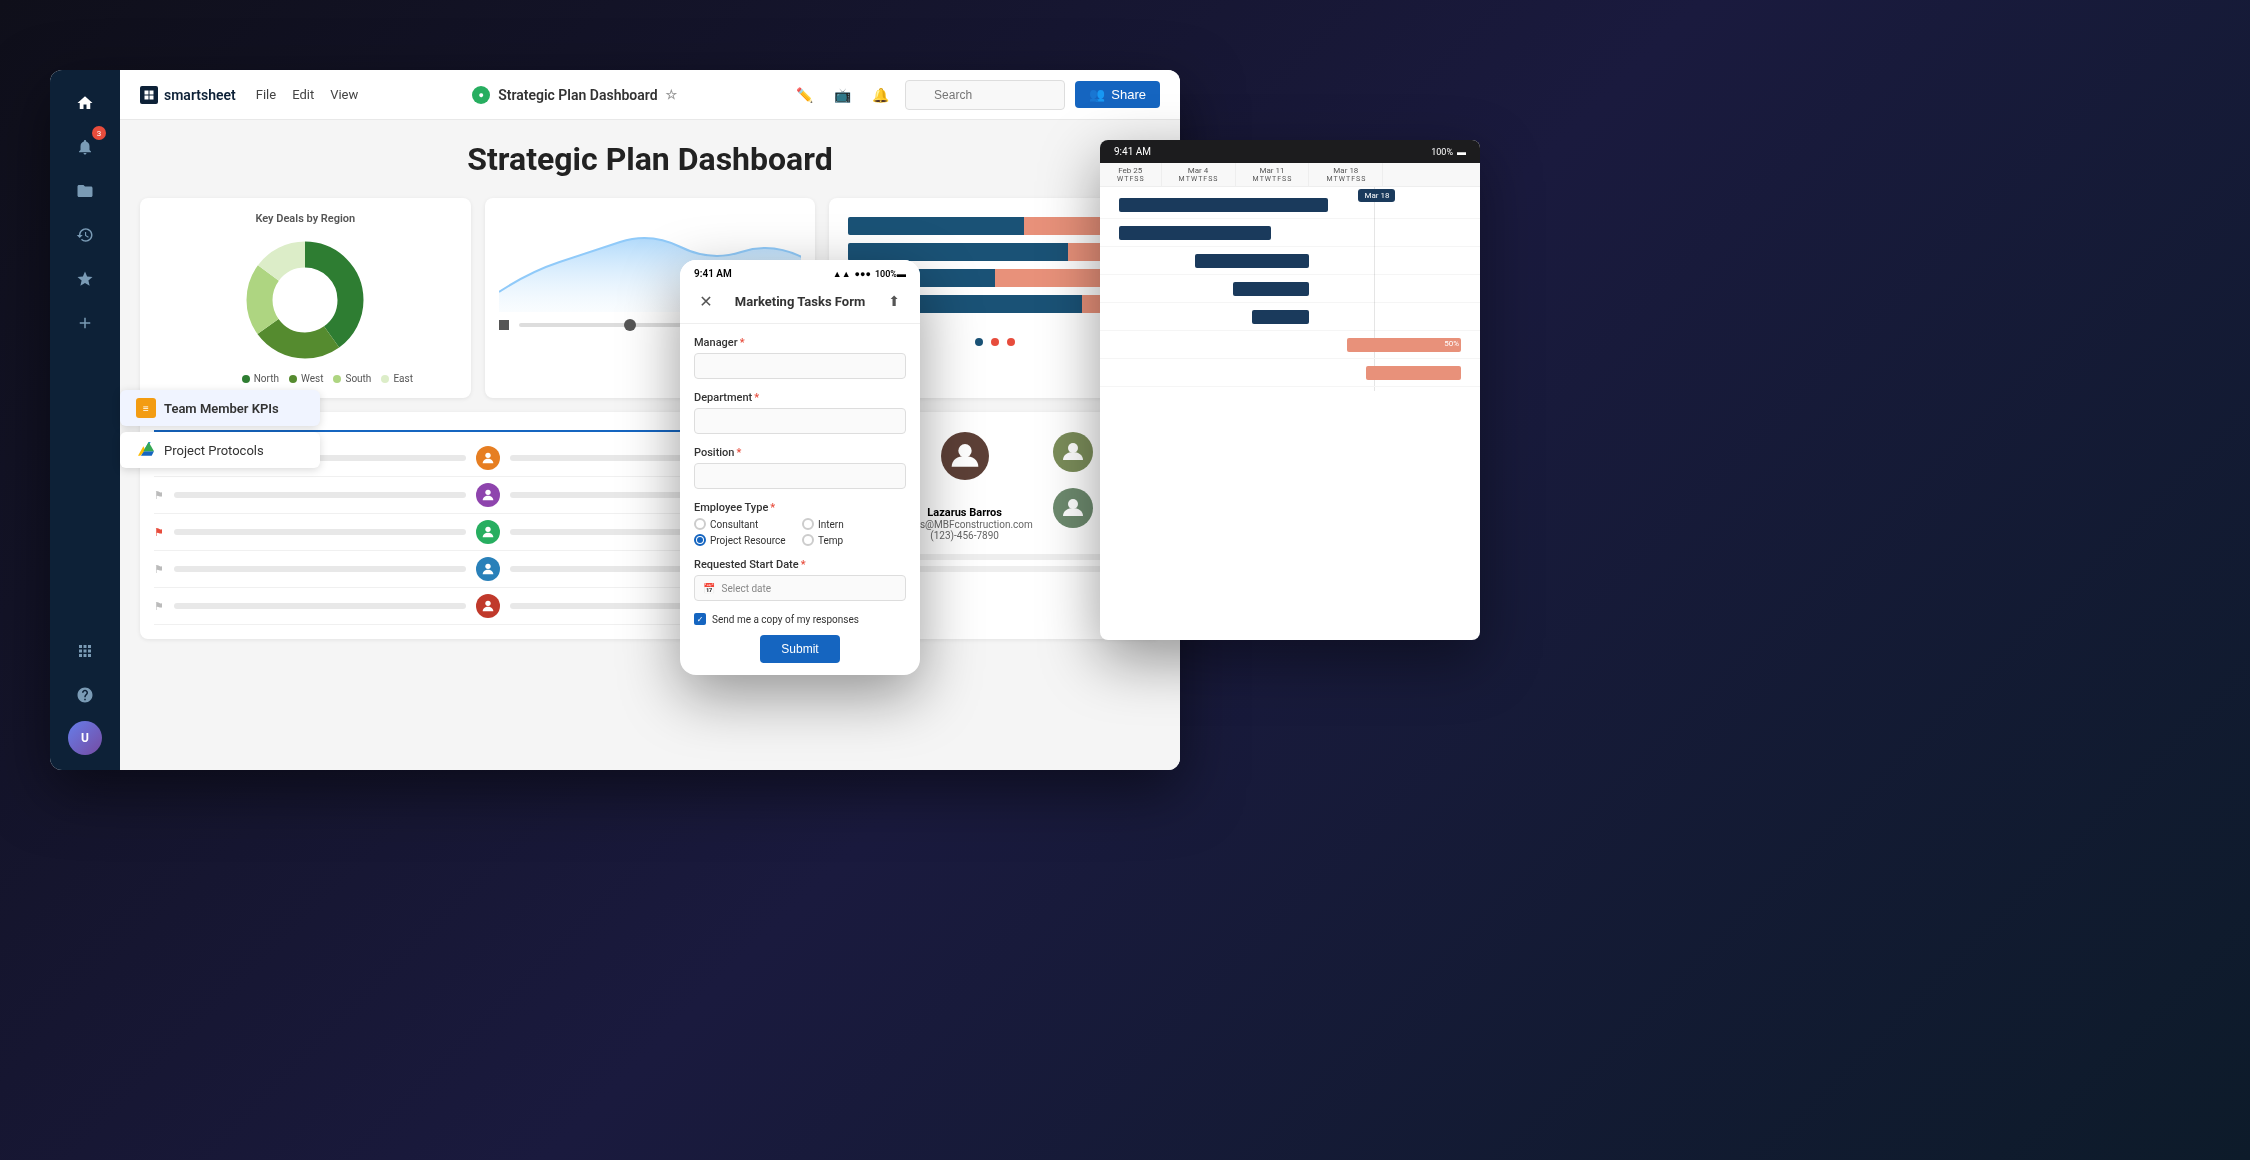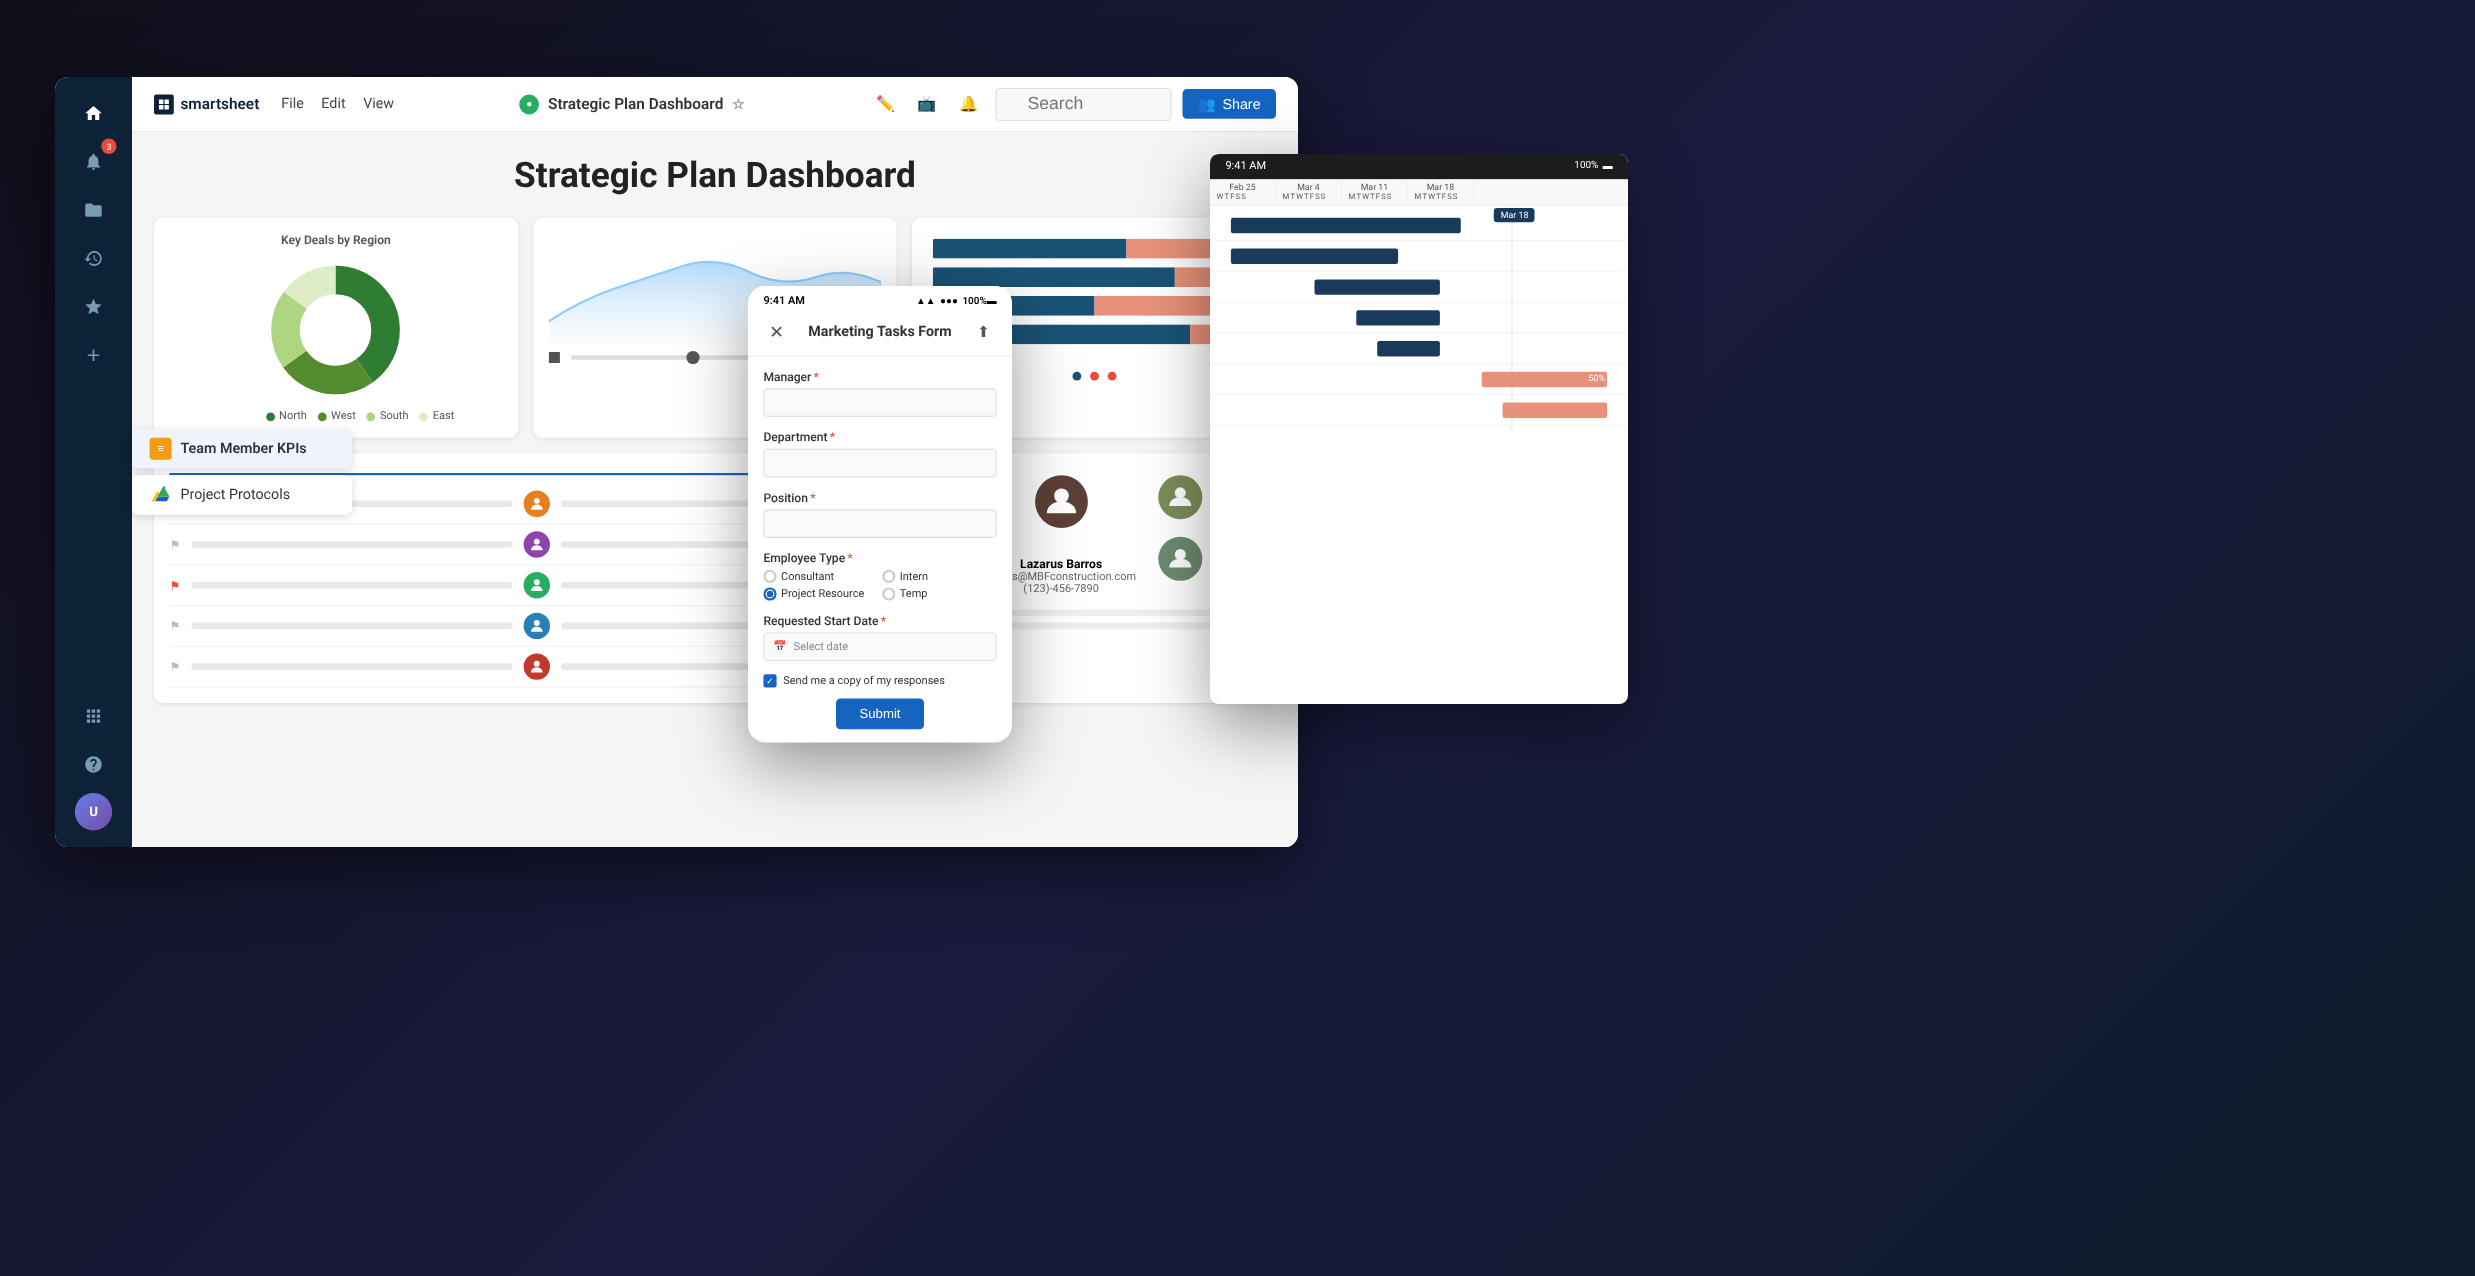--- a/index.html
+++ b/index.html
@@ -176,21 +176,21 @@
       display: flex;
       align-items: center;
       gap: 10px;
     }
 
     .search-box {
       height: 30px;
       border: 1px solid #ddd;
       border-radius: 4px;
       padding: 0 10px 0 28px;
-      font-size: 16px;
+      font-size: 12px;
       color: #666;
       background: #f8f8f8;
       width: 160px;
       position: relative;
     }
 
     .search-wrapper {
       position: relative;
     }
     .search-wrapper .search-icon-inner {
@@ -648,21 +648,21 @@
     .gantt-dates-row {
       display: flex;
       background: #f8f8f8;
       border-bottom: 1px solid #eee;
       font-size: 8px;
       color: #555;
     }
 
     .gantt-week {
       min-width: 60px;
-      padding: 3px 6px;
+      padding: 3px 17px;
       border-right: 1px solid #eee;
       text-align: center;
     }
 
     .gantt-rows {
       position: relative;
     }
 
     .gantt-row {
       height: 28px;

